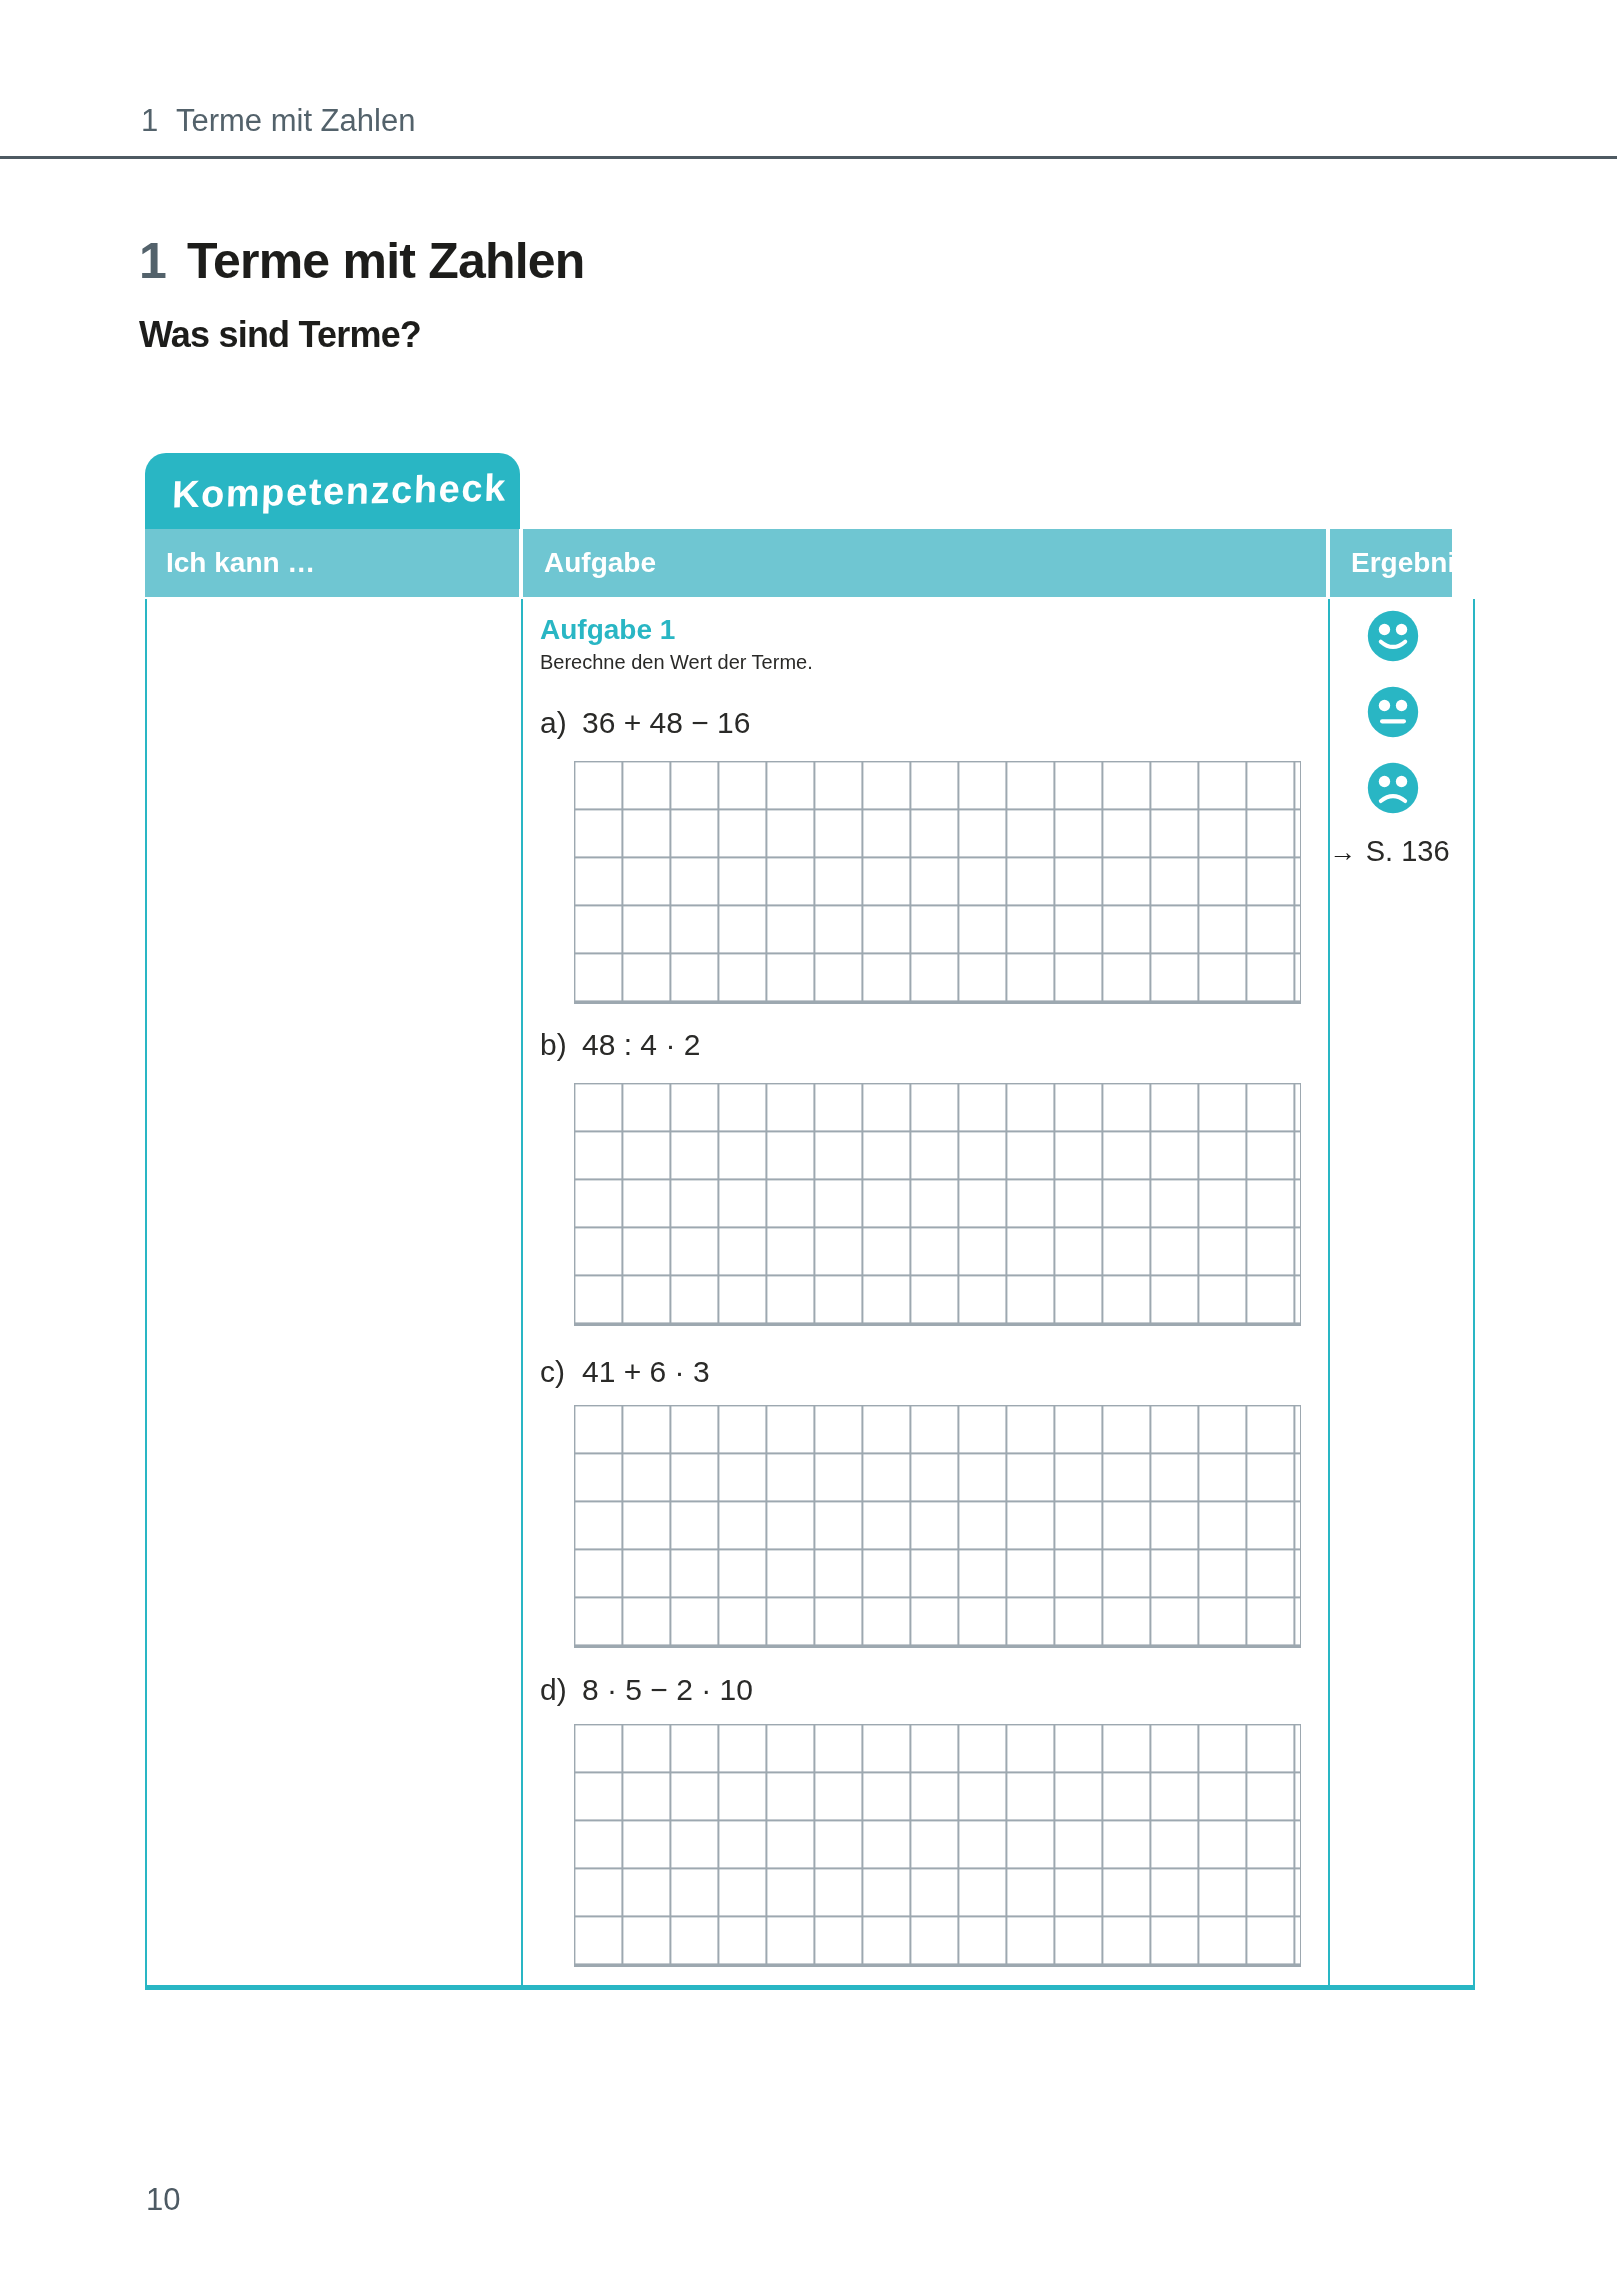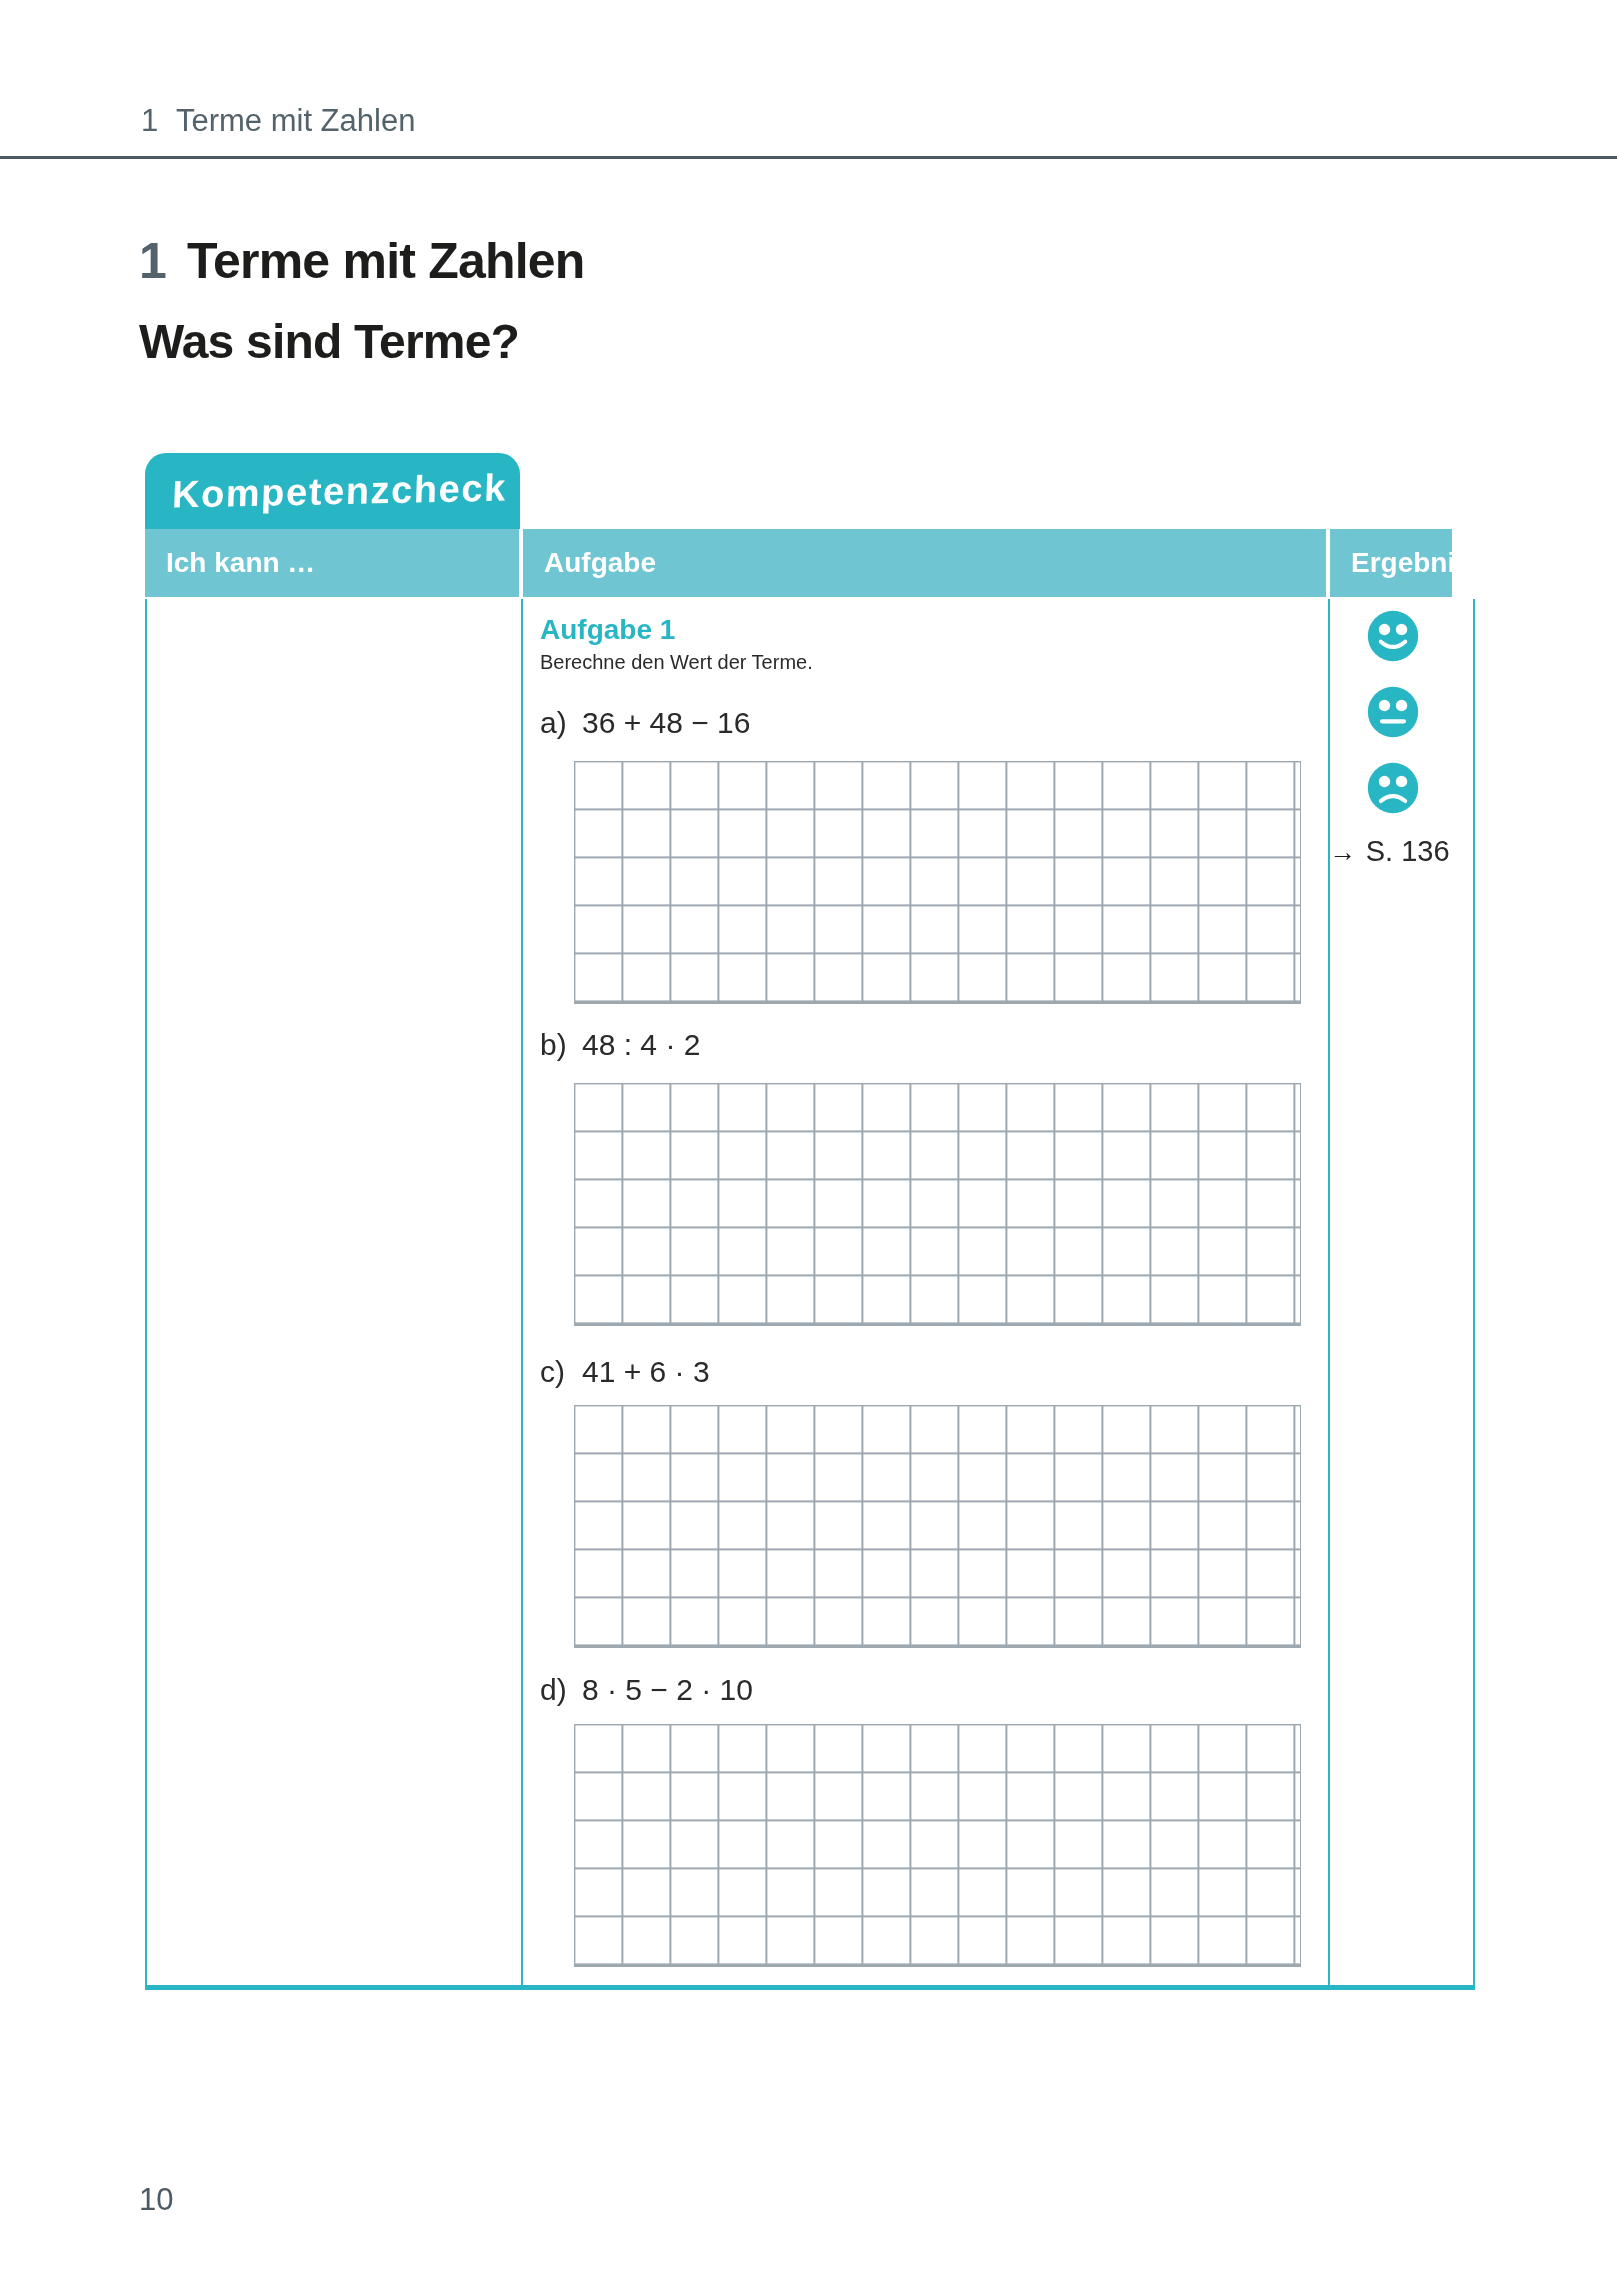--- a/index.html
+++ b/index.html
@@ -25,21 +25,21 @@
 
   
   .main-title {
     position: absolute; left: 139px; top: 232px;
     font-size: 50px; font-weight: bold; color: #1d1d1b;
     display: flex; gap: 21px; letter-spacing: -0.8px;
   }
   .main-title .chapter-no { color: #53626b; }
   .sub-title {
     position: absolute; left: 139px; top: 314px;
-    font-size: 48px; font-weight: bold; color: #1d1d1b; letter-spacing: -0.8px;
+    font-size: 36px; font-weight: bold; color: #1d1d1b; letter-spacing: -0.8px;
   }
 
   
   .kc-tab {
     position: absolute; left: 145px; top: 453px; width: 375px; height: 76px;
     background: #29b6c4; border-radius: 21px 21px 0 0;
     display: flex; align-items: center; padding-left: 27px;
   }
   .kc-tab-label {
     color: #ffffff; font-size: 38px; font-weight: bold;
@@ -109,21 +109,21 @@
   .smiley-neutral { top: 686px; }
   .smiley-sad     { top: 762px; }
   .result-ref {
     position: absolute; left: 1329px; top: 835px;
     font-size: 29px; color: #2a2a28; display: flex; gap: 9.7px; align-items: baseline;
   }
   .result-ref .arrow { font-size: 27px; color: #1d1d1b; }
 
   
   .page-number {
-    position: absolute; left: 139px; top: 2182px;
+    position: absolute; left: 146px; top: 2182px;
     font-size: 31px; color: #4d5a63;
   }
 </style>
 </head>
 <body>
 
 <div class="page">
 
   <div class="running-head">
     <span>1</span>

